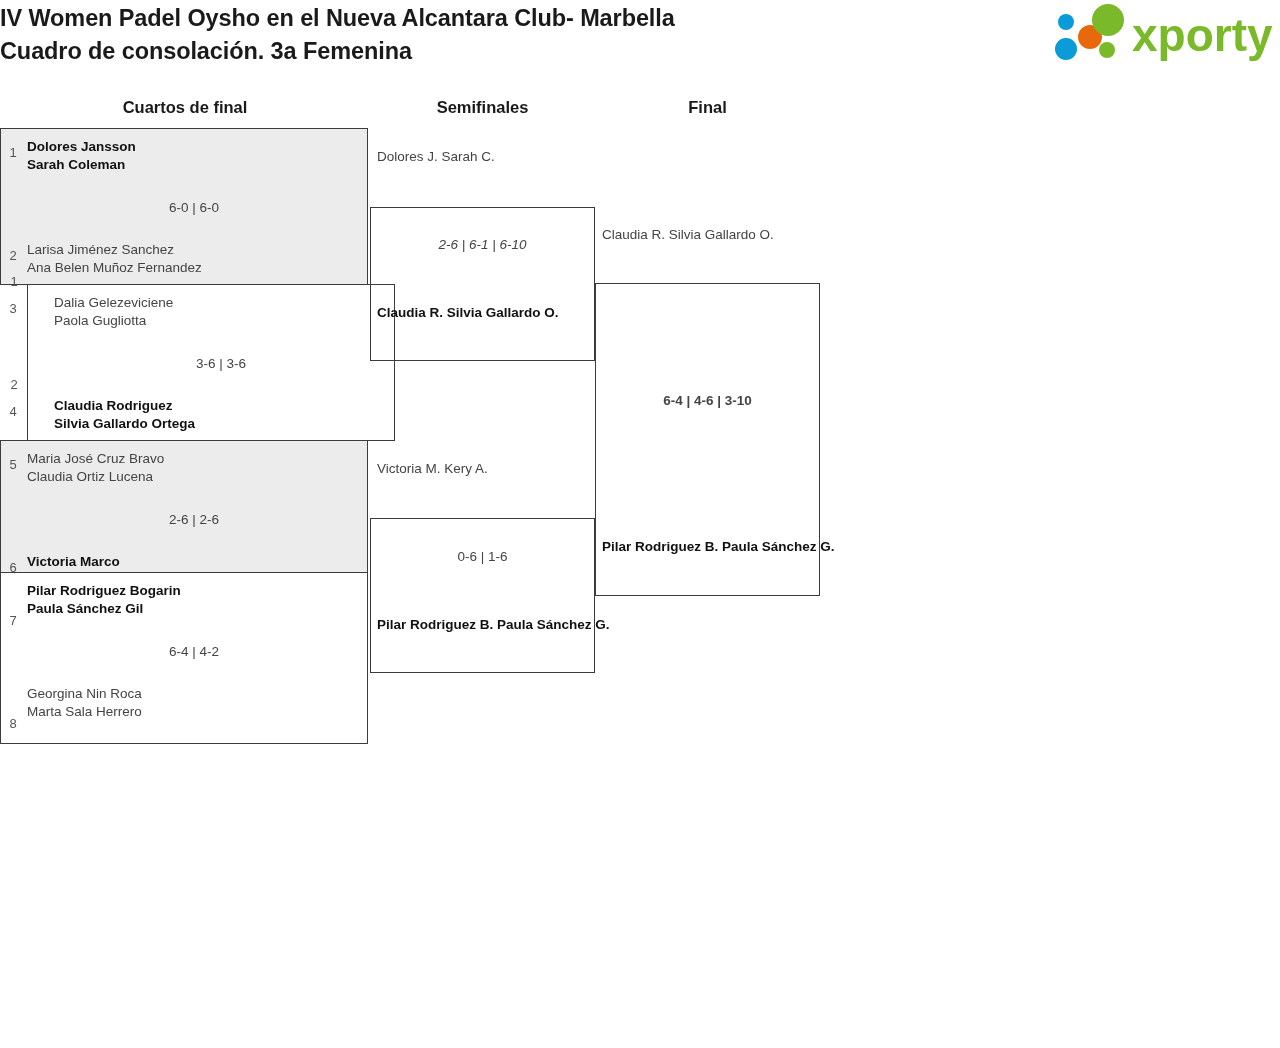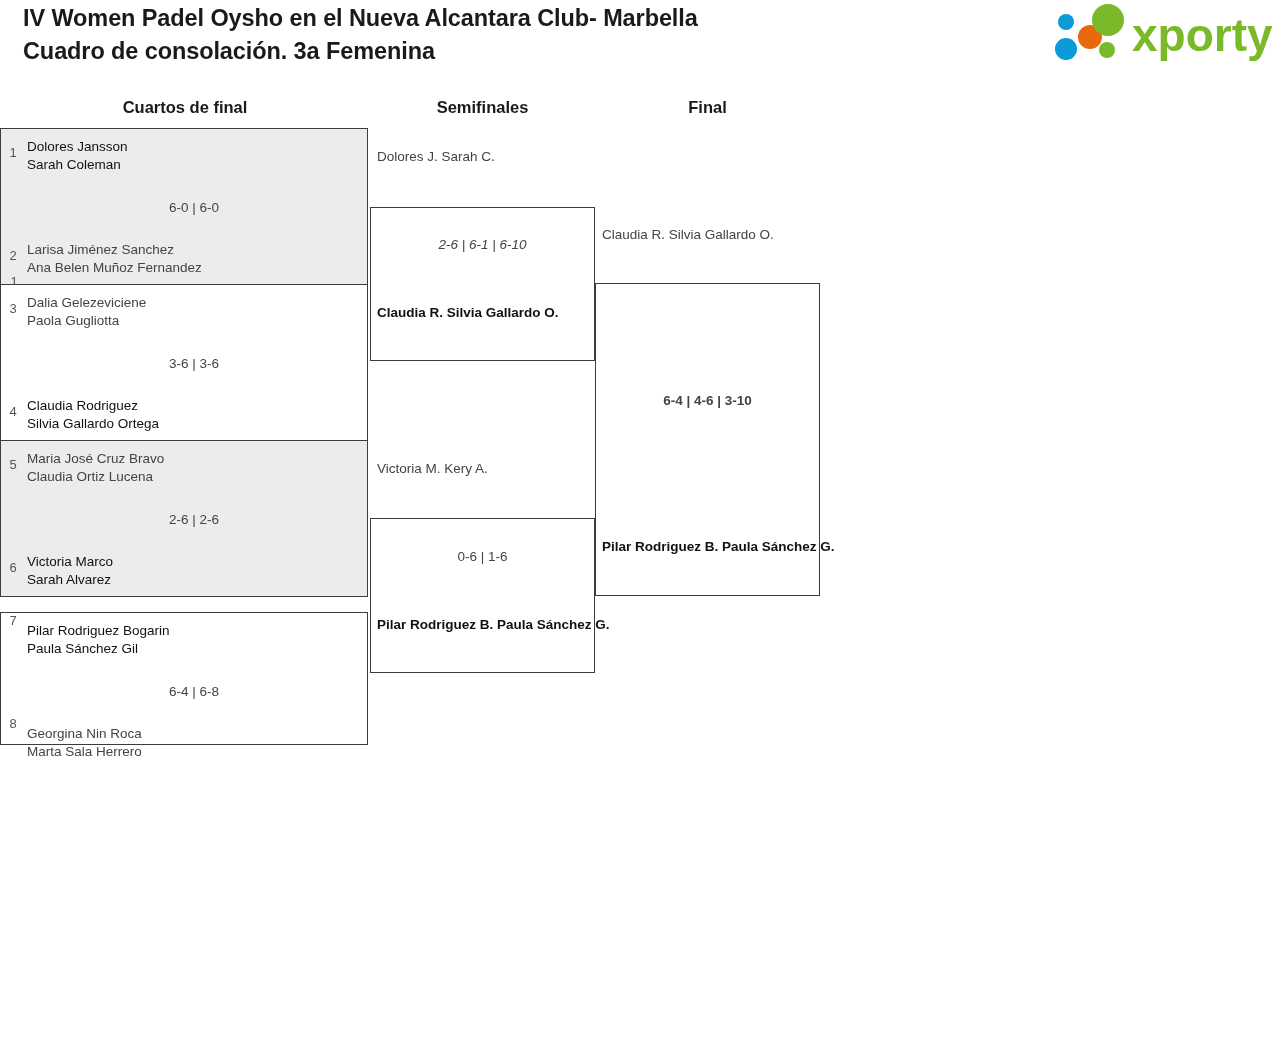--- a/index.html
+++ b/index.html
@@ -21,21 +21,20 @@
     position: absolute;
     top: 0; left: 0;
     width: 1280px;
     height: 88px;
   }
   .title-block {
     position: absolute;
     left: 0;
     top: 2px;
     width: 900px;
-    margin-left: 23px;
   }
   .title-line {
     font-size: 23.5px;
     font-weight: bold;
     line-height: 33px;
     color: #1a1a1a;
     letter-spacing: -0.1px;
   }
 
   
@@ -93,21 +92,21 @@
 
   .team {
     position: absolute;
     left: 26px;
     right: 6px;
     font-size: 13.5px;
     line-height: 18px;
     white-space: nowrap;
   }
   .team .nm { display: block; }
-  .team.winner { font-weight: normal; color: #111111; }
+  .team.winner { font-weight: bold; color: #111111; }
   .team.loser  { font-weight: normal; color: #444444; }
 
   .score {
     position: absolute;
     font-size: 13.5px;
     color: #444444;
     text-align: center;
     line-height: 18px;
   }
 
@@ -165,21 +164,21 @@
     <div class="score" style="top:70px; left:26px; right:6px;">6-0 | 6-0</div>
     <div class="seed" style="top:248px;">2</div>
     <div class="team loser" style="top:112px;">
       <span class="nm">Larisa Jiménez Sanchez</span>
       <span class="nm">Ana Belen Muñoz Fernandez</span>
     </div>
   </div>
   <div class="seed" style="top:145px;">1</div>
   <div class="seed" style="top:248px;">2</div>
 
-  <div class="qf-block plain" style="top:284px; height:157px;">
+  <div class="qf-block plain" style="top:284px; height:157px;margin-left:27px;">
     <div class="team loser" style="top:9px;">
       <span class="nm">Dalia Gelezeviciene</span>
       <span class="nm">Paola Gugliotta</span>
     </div>
     <div class="score" style="top:70px; left:26px; right:6px;">3-6 | 3-6</div>
     <div class="team winner" style="top:112px;">
       <span class="nm">Claudia Rodriguez</span>
       <span class="nm">Silvia Gallardo Ortega</span>
     </div>
   </div>
@@ -193,26 +192,26 @@
     </div>
     <div class="score" style="top:70px; left:26px; right:6px;">2-6 | 2-6</div>
     <div class="team winner" style="top:112px;">
       <span class="nm">Victoria Marco</span>
       <span class="nm">Sarah Alvarez</span>
     </div>
   </div>
   <div class="seed" style="top:457px;">5</div>
   <div class="seed" style="top:560px;">6</div>
 
-  <div class="qf-block plain" style="top:612px; height:133px;">
+  <div class="qf-block plain" style="top:572px; height:172px;">
     <div class="team winner" style="top:9px;">
       <span class="nm">Pilar Rodriguez Bogarin</span>
       <span class="nm">Paula Sánchez Gil</span>
     </div>
-    <div class="score" style="top:70px; left:26px; right:6px;">6-4 | 6-8</div>
+    <div class="score" style="top:70px; left:26px; right:6px;">6-4 | 4-2</div>
     <div class="team loser" style="top:112px;">
       <span class="nm">Georgina Nin Roca</span>
       <span class="nm">Marta Sala Herrero</span>
     </div>
   </div>
   <div class="seed" style="top:613px;">7</div>
   <div class="seed" style="top:716px;">8</div>
 
   <div class="conn-box" style="left:370px; top:207px; width:225px; height:154px;"></div>
   <div class="slot loser" style="left:377px; top:148px;text-align:center;">

